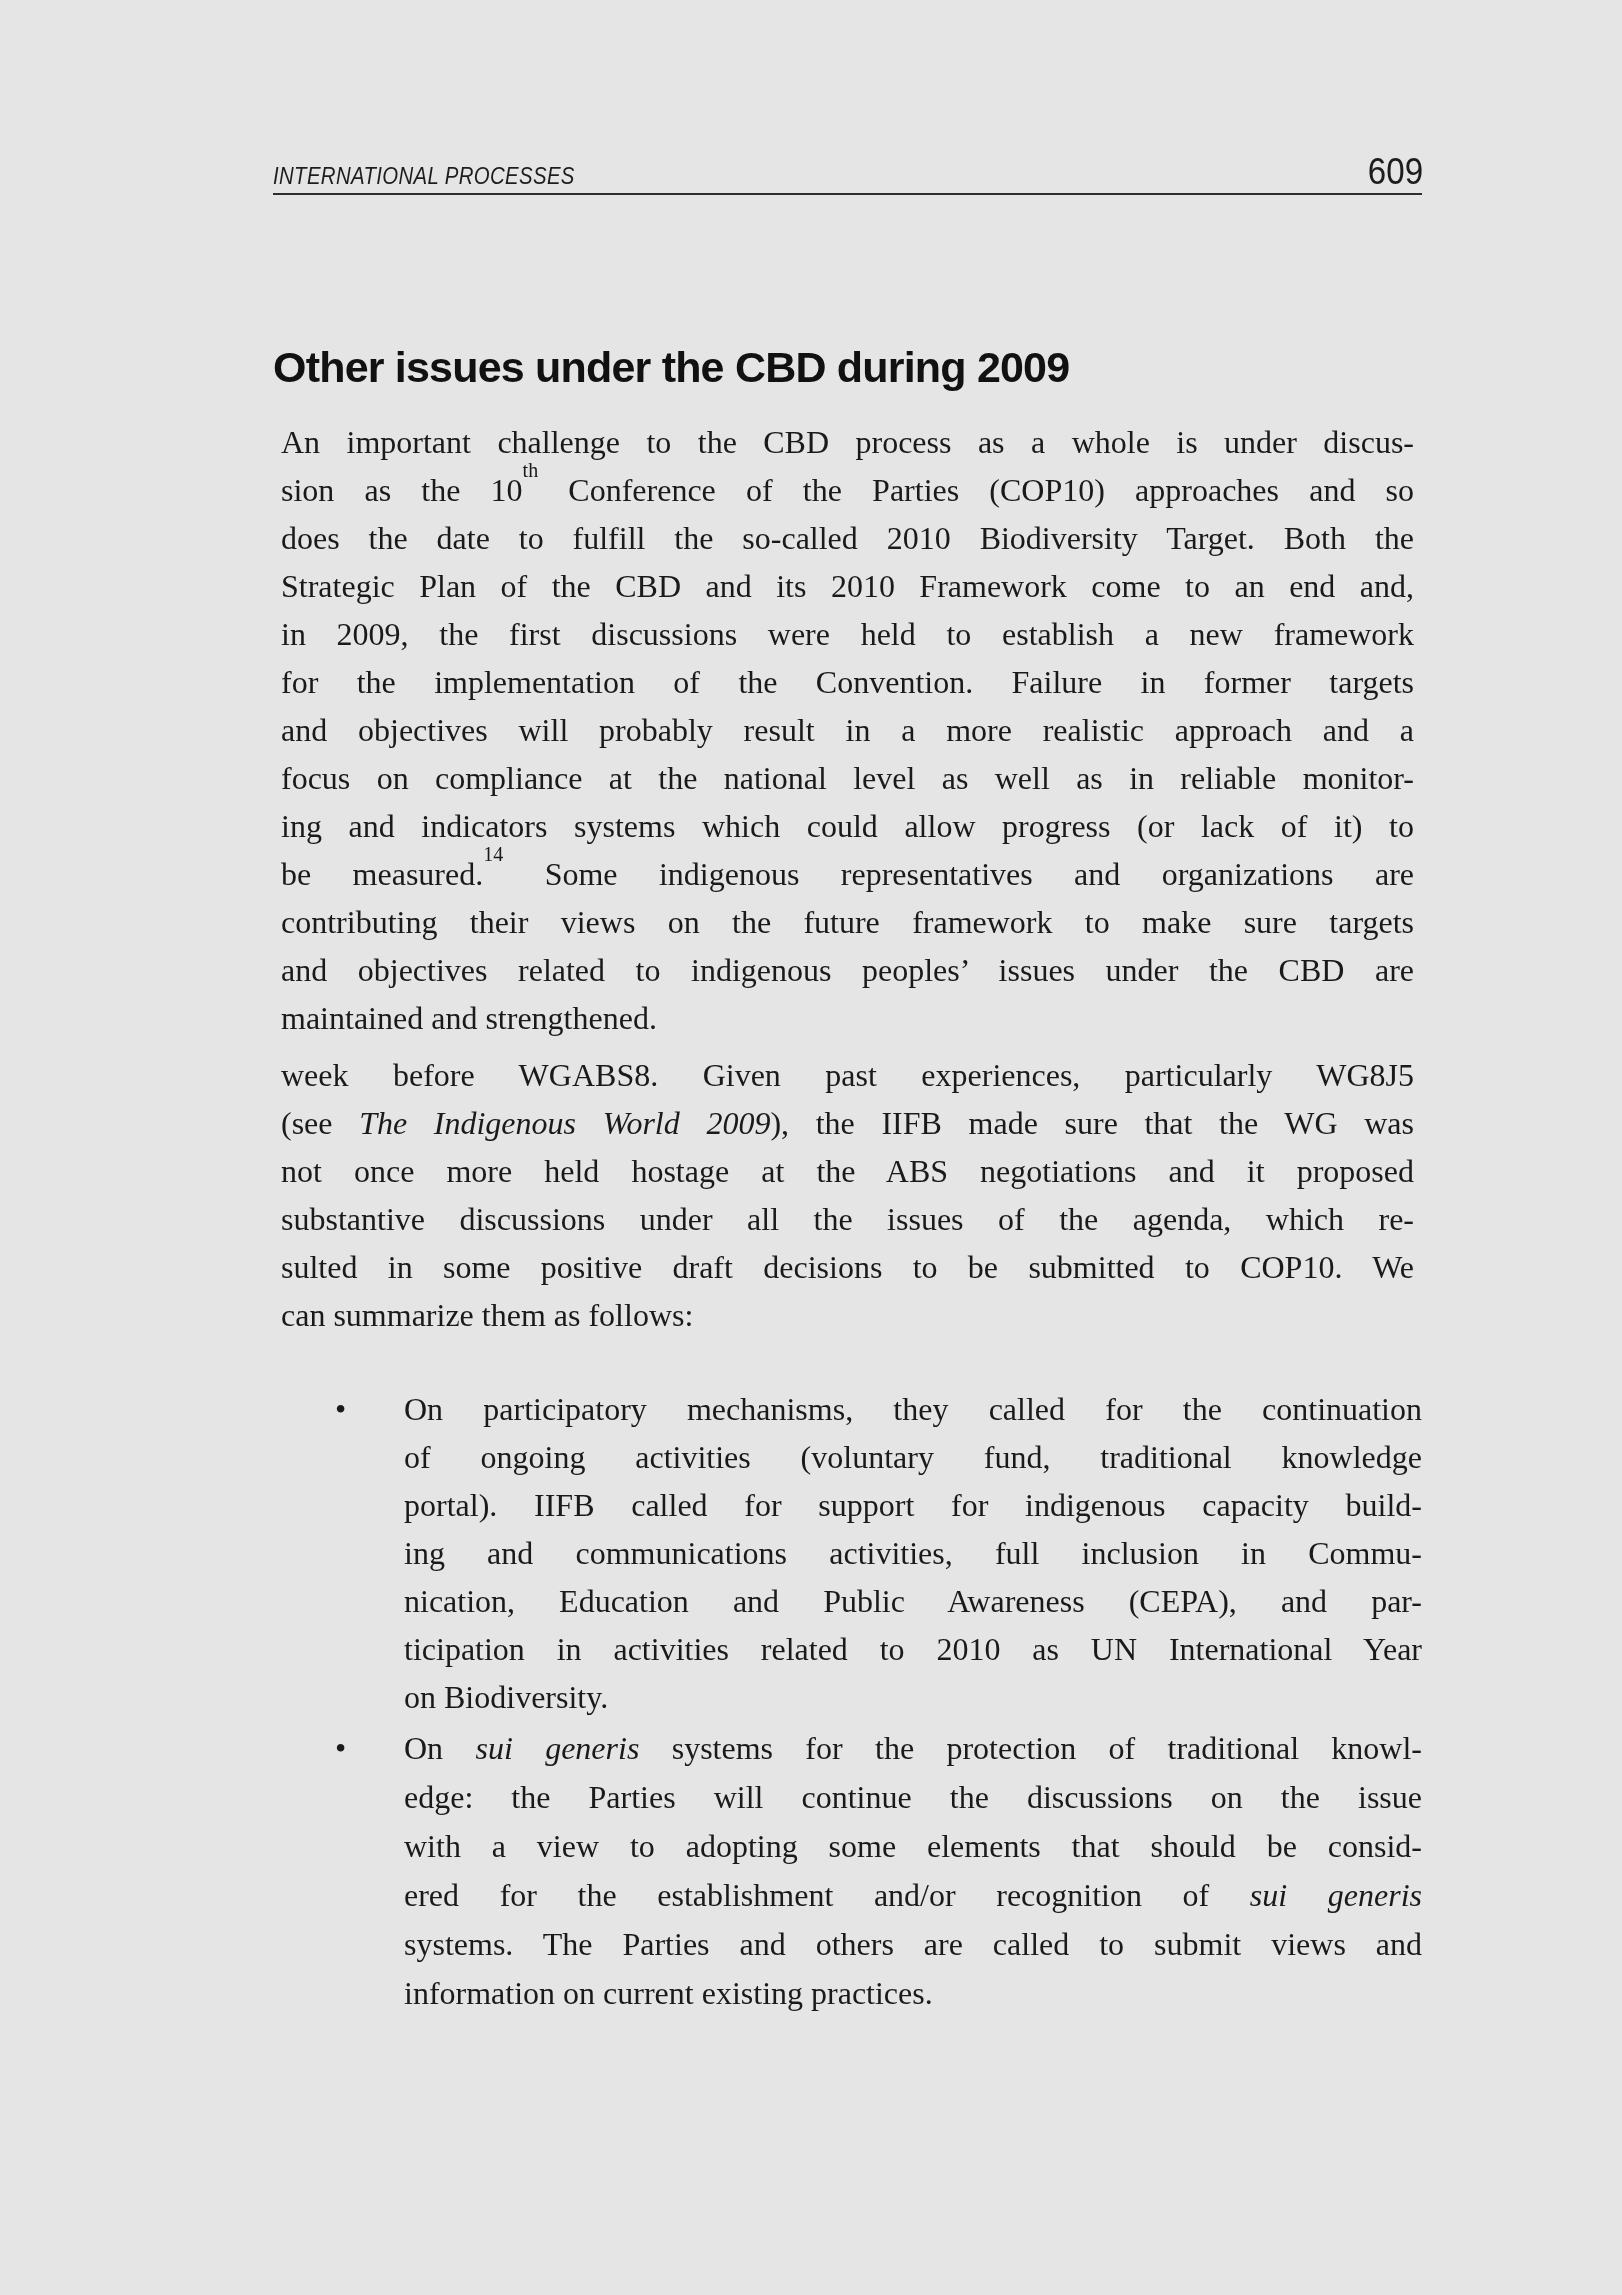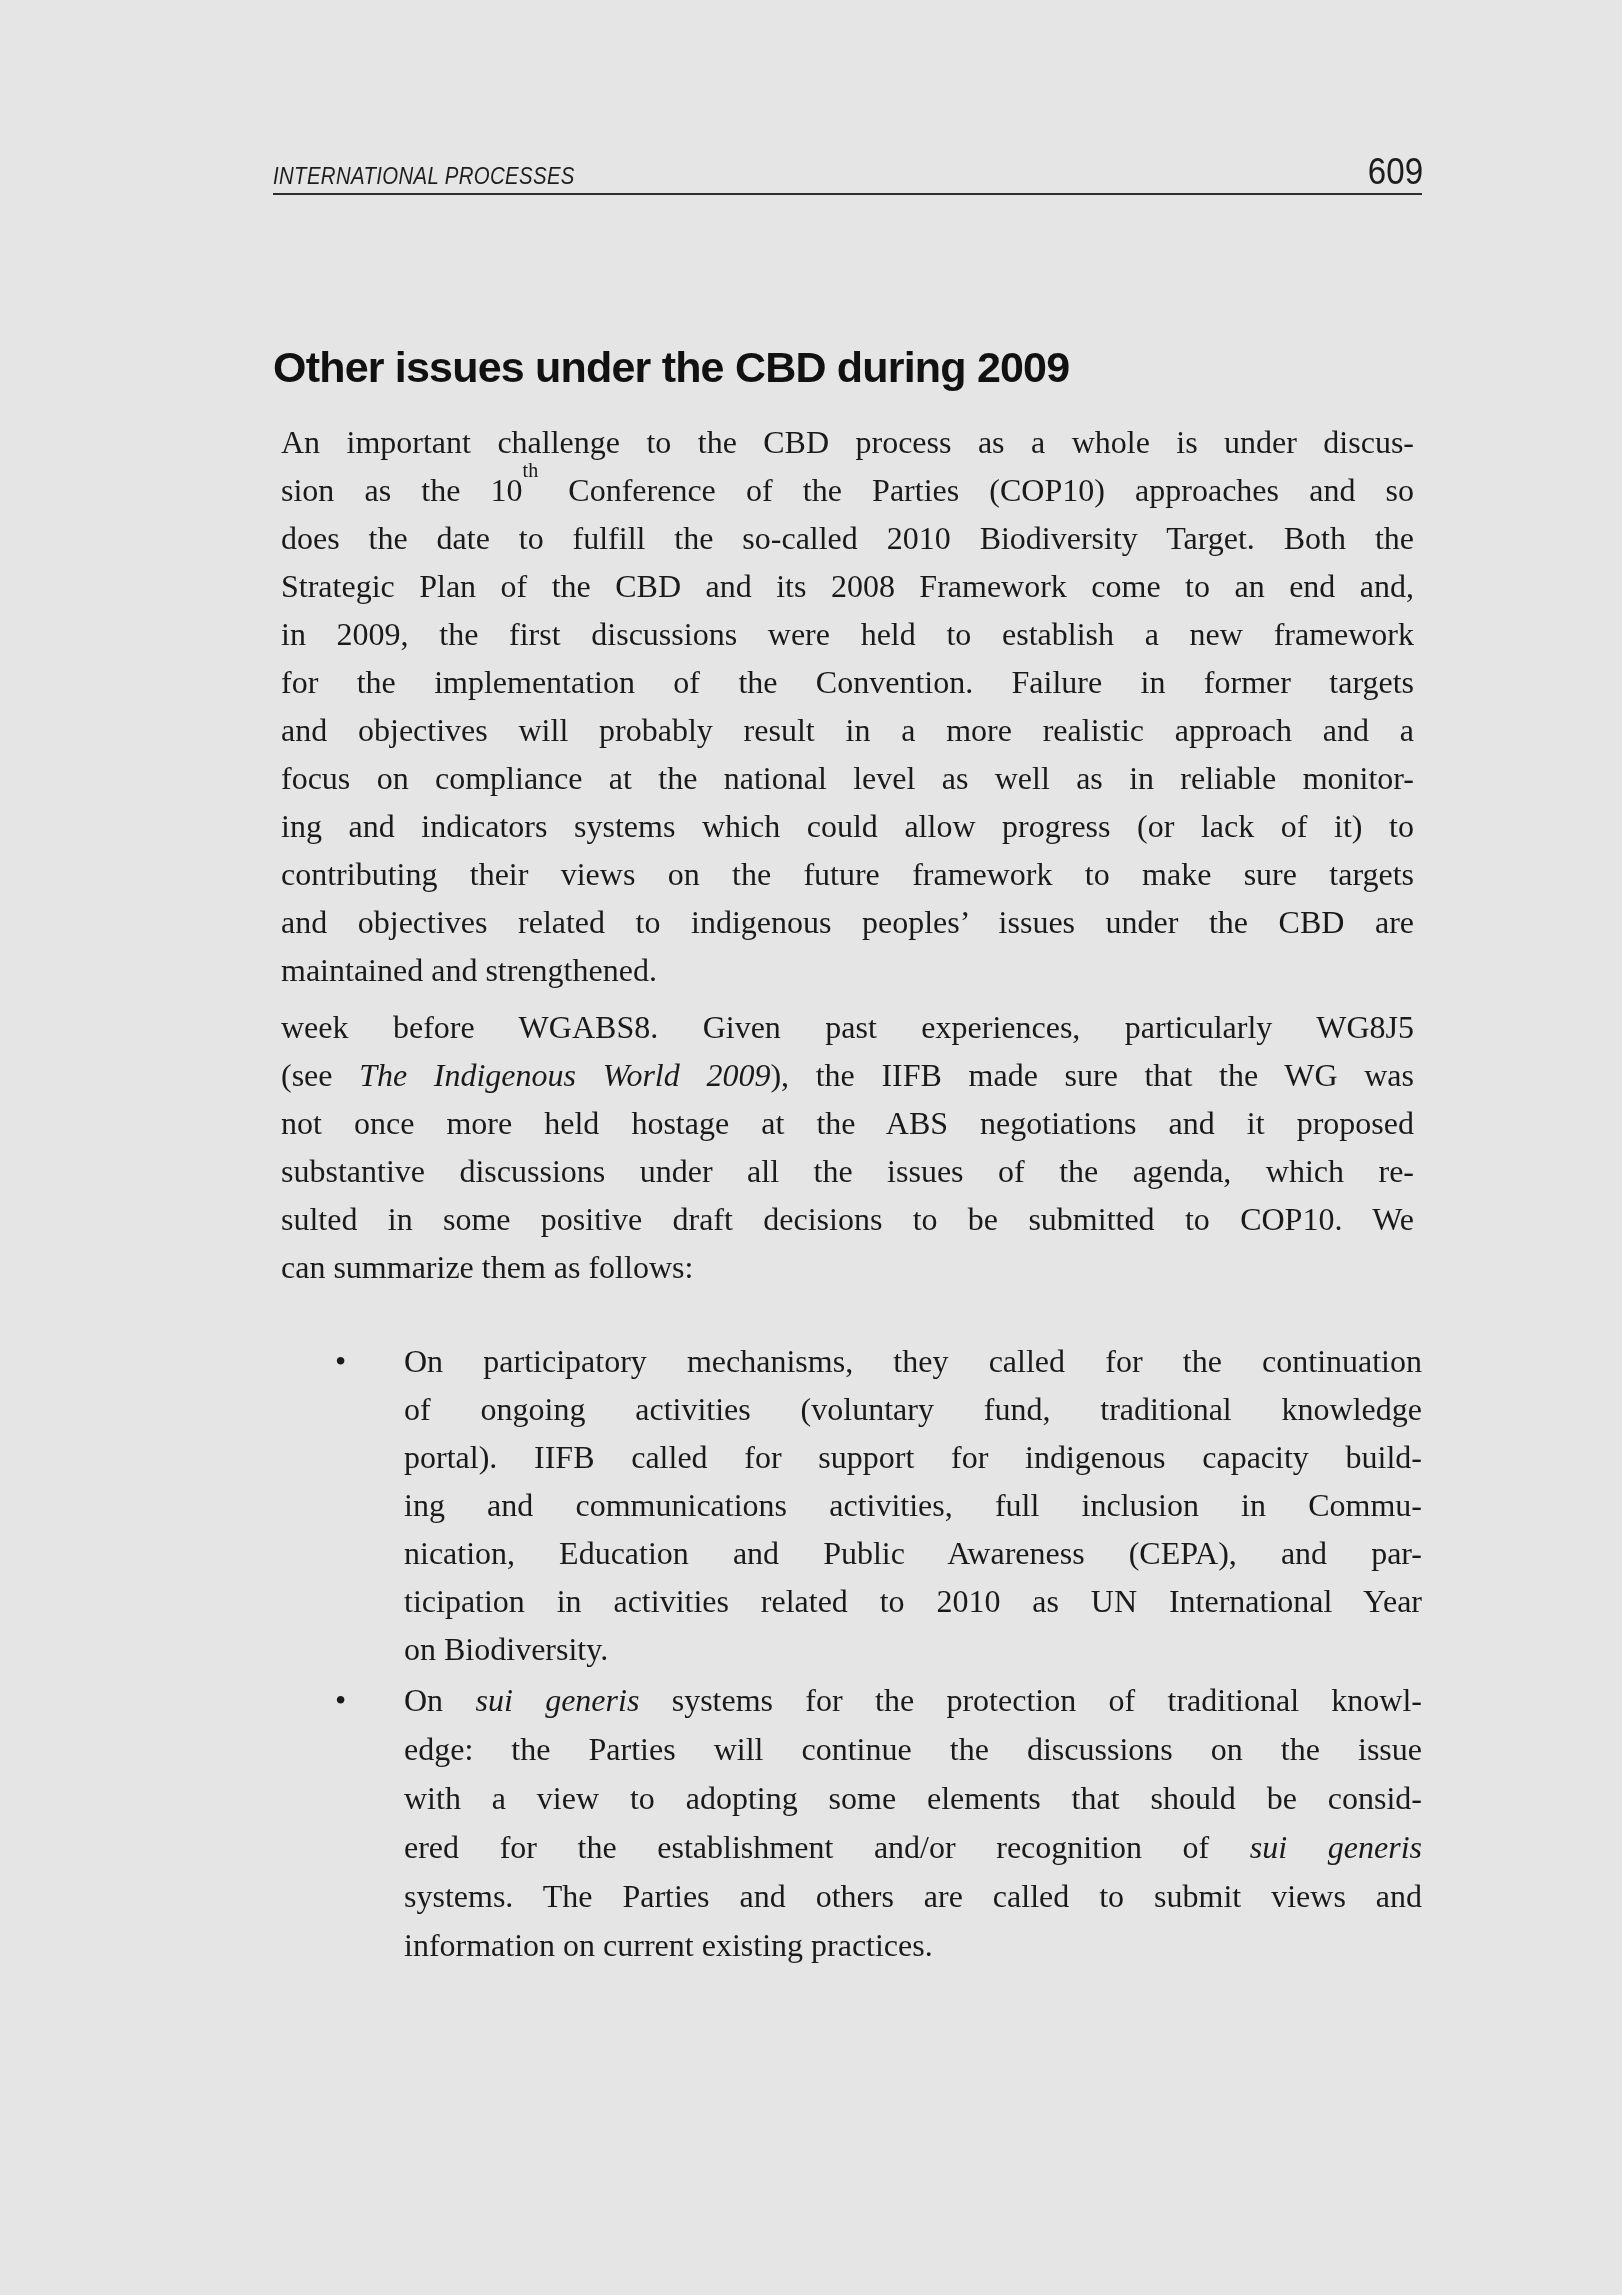--- a/index.html
+++ b/index.html
@@ -112,26 +112,27 @@
     <div class="header-rule"></div>
   </div>
 
   <h1 class="heading">Other issues under the CBD during 2009</h1>
 
   <div class="body-col">
       <div class="para">
         <div class="line"><span>An important challenge to the CBD process as a whole is under discus-</span></div>
         <div class="line"><span>sion as the 10</span><sup class="fn">th</sup><span> Conference of the Parties (COP10) approaches and so</span></div>
         <div class="line"><span>does the date to fulfill the so-called 2010 Biodiversity Target. Both the</span></div>
-        <div class="line"><span>Strategic Plan of the CBD and its 2008 Framework come to an end and,</span></div>
+        <div class="line"><span>Strategic Plan of the CBD and its 2010 Framework come to an end and,</span></div>
         <div class="line"><span>in 2009, the first discussions were held to establish a new framework</span></div>
         <div class="line"><span>for the implementation of the Convention. Failure in former targets</span></div>
         <div class="line"><span>and objectives will probably result in a more realistic approach and a</span></div>
         <div class="line"><span>focus on compliance at the national level as well as in reliable monitor-</span></div>
         <div class="line"><span>ing and indicators systems which could allow progress (or lack of it) to</span></div>
+        <div class="line"><span>be measured.</span><sup class="fn">14</sup><span> Some indigenous representatives and organizations are</span></div>
         <div class="line"><span>contributing their views on the future framework to make sure targets</span></div>
         <div class="line"><span>and objectives related to indigenous peoples’ issues under the CBD are</span></div>
         <div class="line last"><span>maintained and strengthened.</span></div>
       </div>
       <div class="para p2">
         <div class="line"><span>week before WGABS8. Given past experiences, particularly WG8J5</span></div>
         <div class="line"><span>(see </span><i>The Indigenous World 2009</i><span>), the IIFB made sure that the WG was</span></div>
         <div class="line"><span>not once more held hostage at the ABS negotiations and it proposed</span></div>
         <div class="line"><span>substantive discussions under all the issues of the agenda, which re-</span></div>
         <div class="line"><span>sulted in some positive draft decisions to be submitted to COP10. We</span></div>

